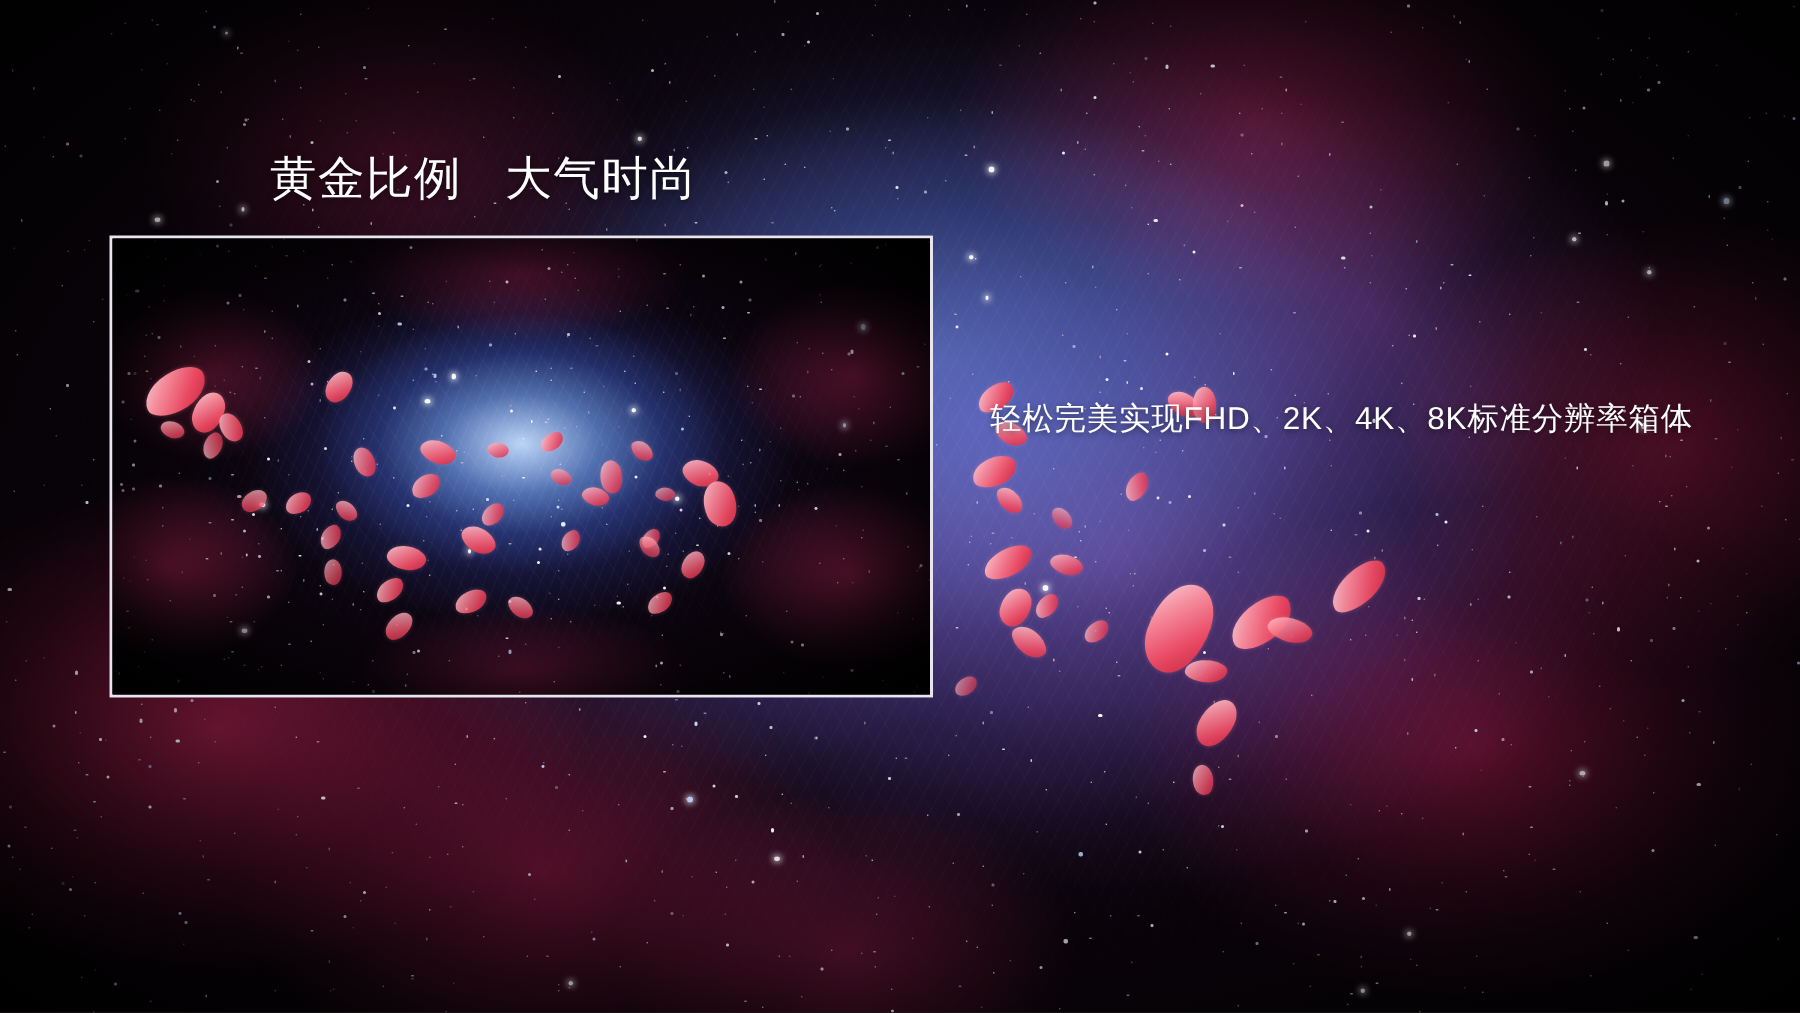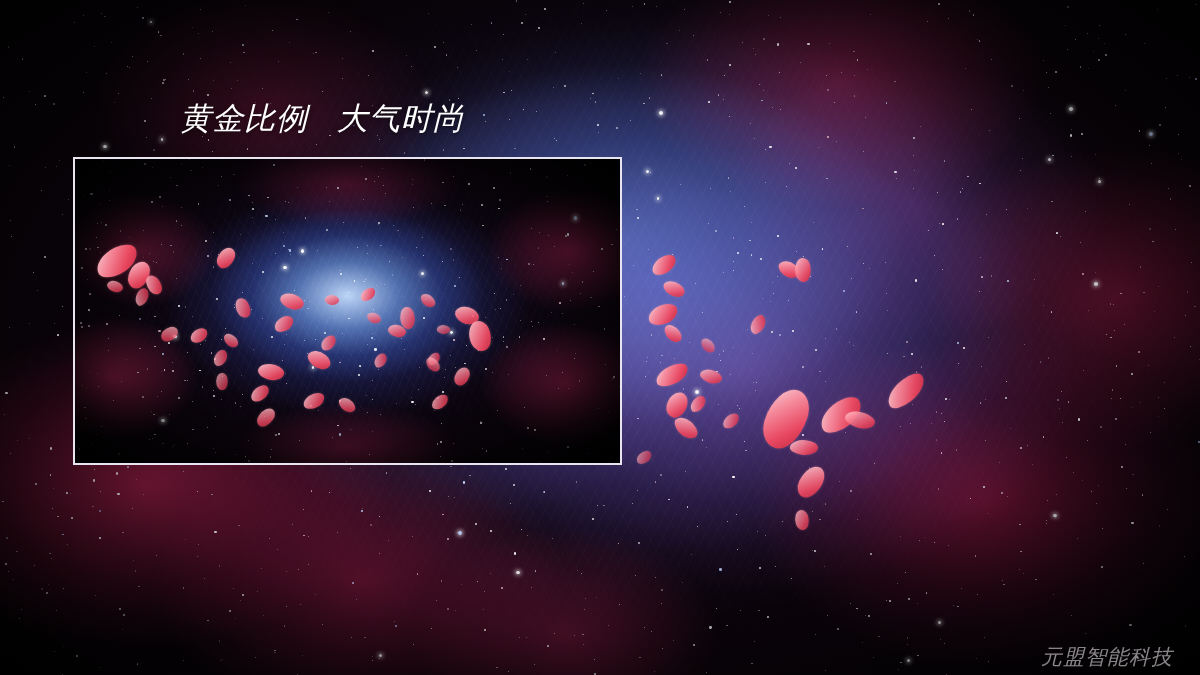--- a/index.html
+++ b/index.html
@@ -10,21 +10,20 @@
   body {
     font-family: "Liberation Sans", "DejaVu Sans", sans-serif;
   }
 
   #slide {
     position: relative;
     width: 1200px;
     height: 675px;
     overflow: hidden;
     background: #0a0205;
-    font-style: italic;
   }
 
   
   .bg-layer {
     position: absolute;
     inset: 0;
     pointer-events: none;
   }
 
   
@@ -1732,17 +1731,17 @@
         <span class="petal" style="left:362px;top:166px;width:13px;height:9px;opacity:0.72;transform:rotate(14deg);"></span>
         <span class="petal" style="left:380px;top:148px;width:24px;height:17px;opacity:0.92;transform:rotate(30deg);"></span>
         <span class="petal" style="left:394px;top:162px;width:22px;height:30px;opacity:0.94;transform:rotate(-24deg);"></span>
         <span class="petal" style="left:350px;top:200px;width:16px;height:11px;opacity:0.74;transform:rotate(58deg);"></span>
         <span class="petal" style="left:356px;top:237px;width:18px;height:12px;opacity:0.8;transform:rotate(-28deg);"></span>
         <span class="petal" style="left:380px;top:208px;width:14px;height:19px;opacity:0.82;transform:rotate(18deg);"></span>
       </div>
   </div>
 
   <div id="bodytext">
+    <span class="line">轻松完美实现FHD、2K、4K、8K标准分辨率箱体</span>
   </div>
 
-  <div id="watermark">元盟智能科技</div>
 
 </div>
 
 </body></html>

